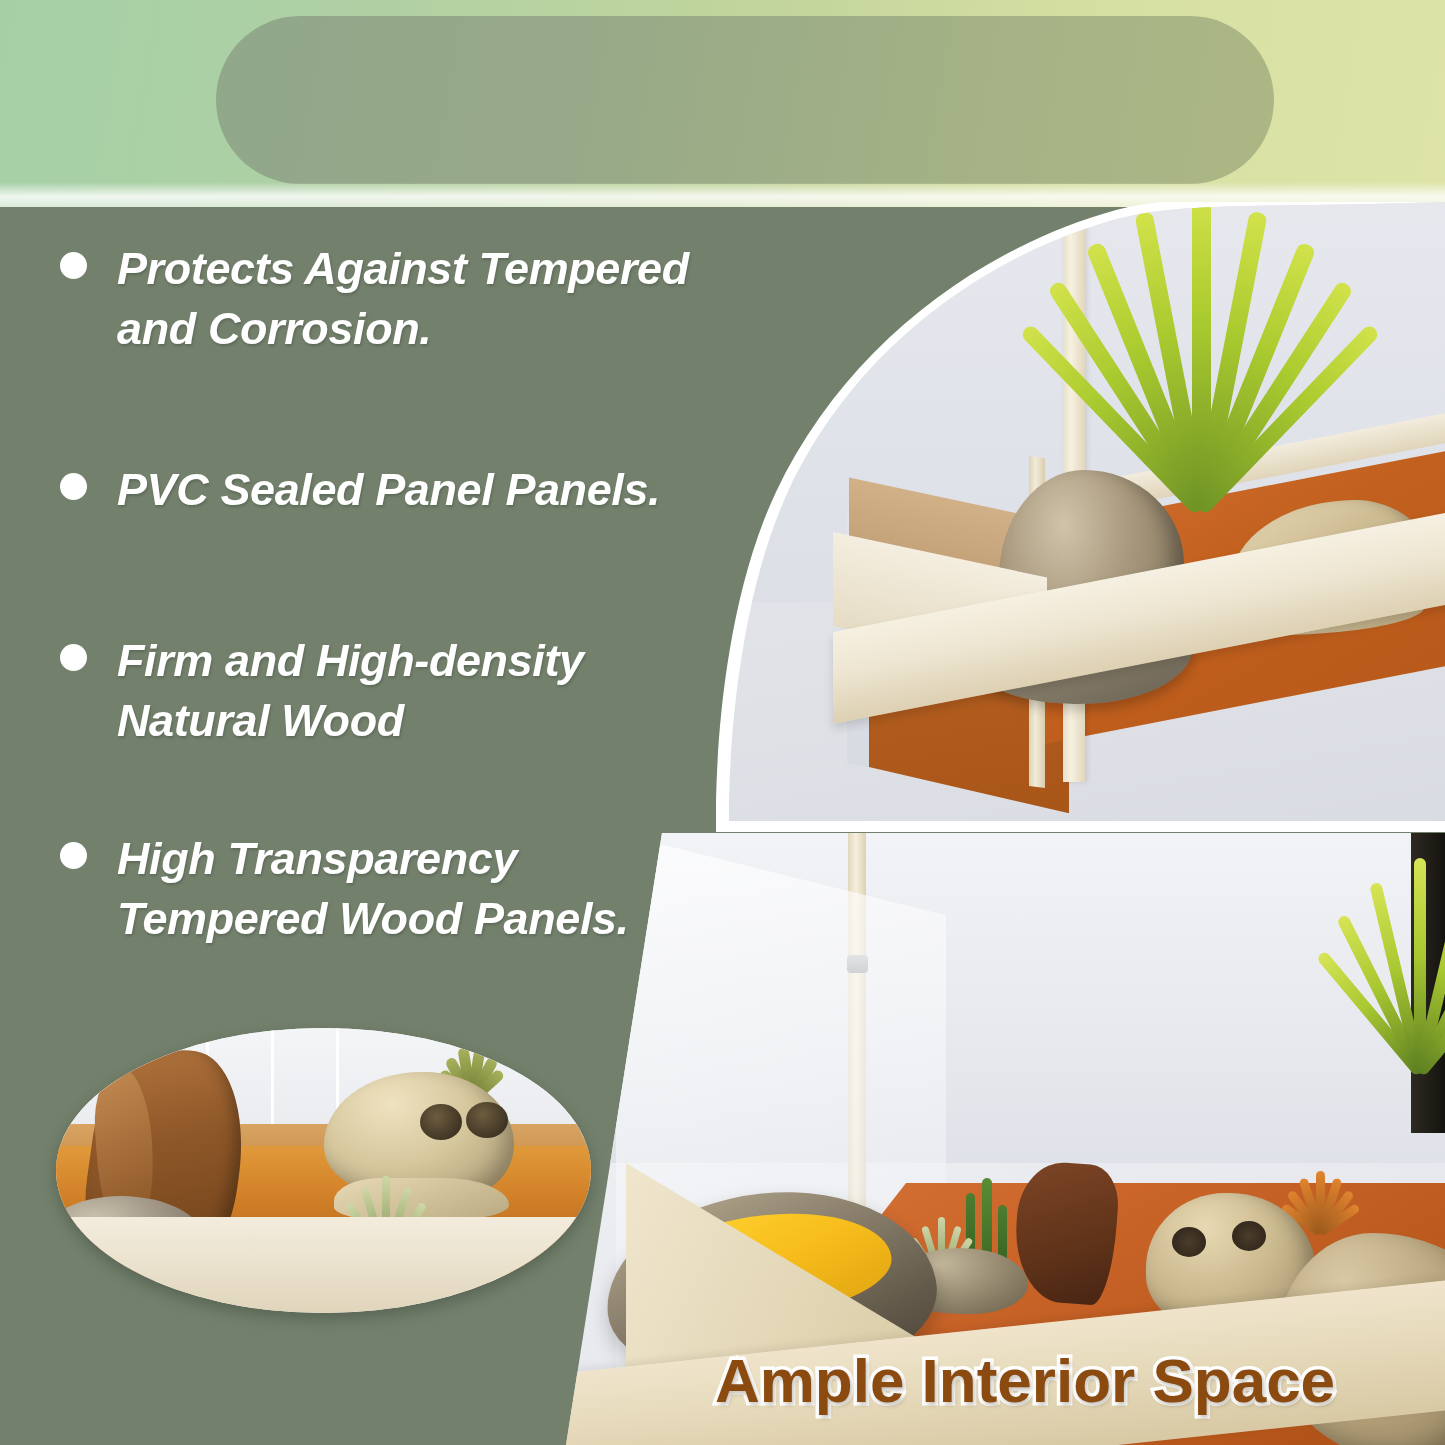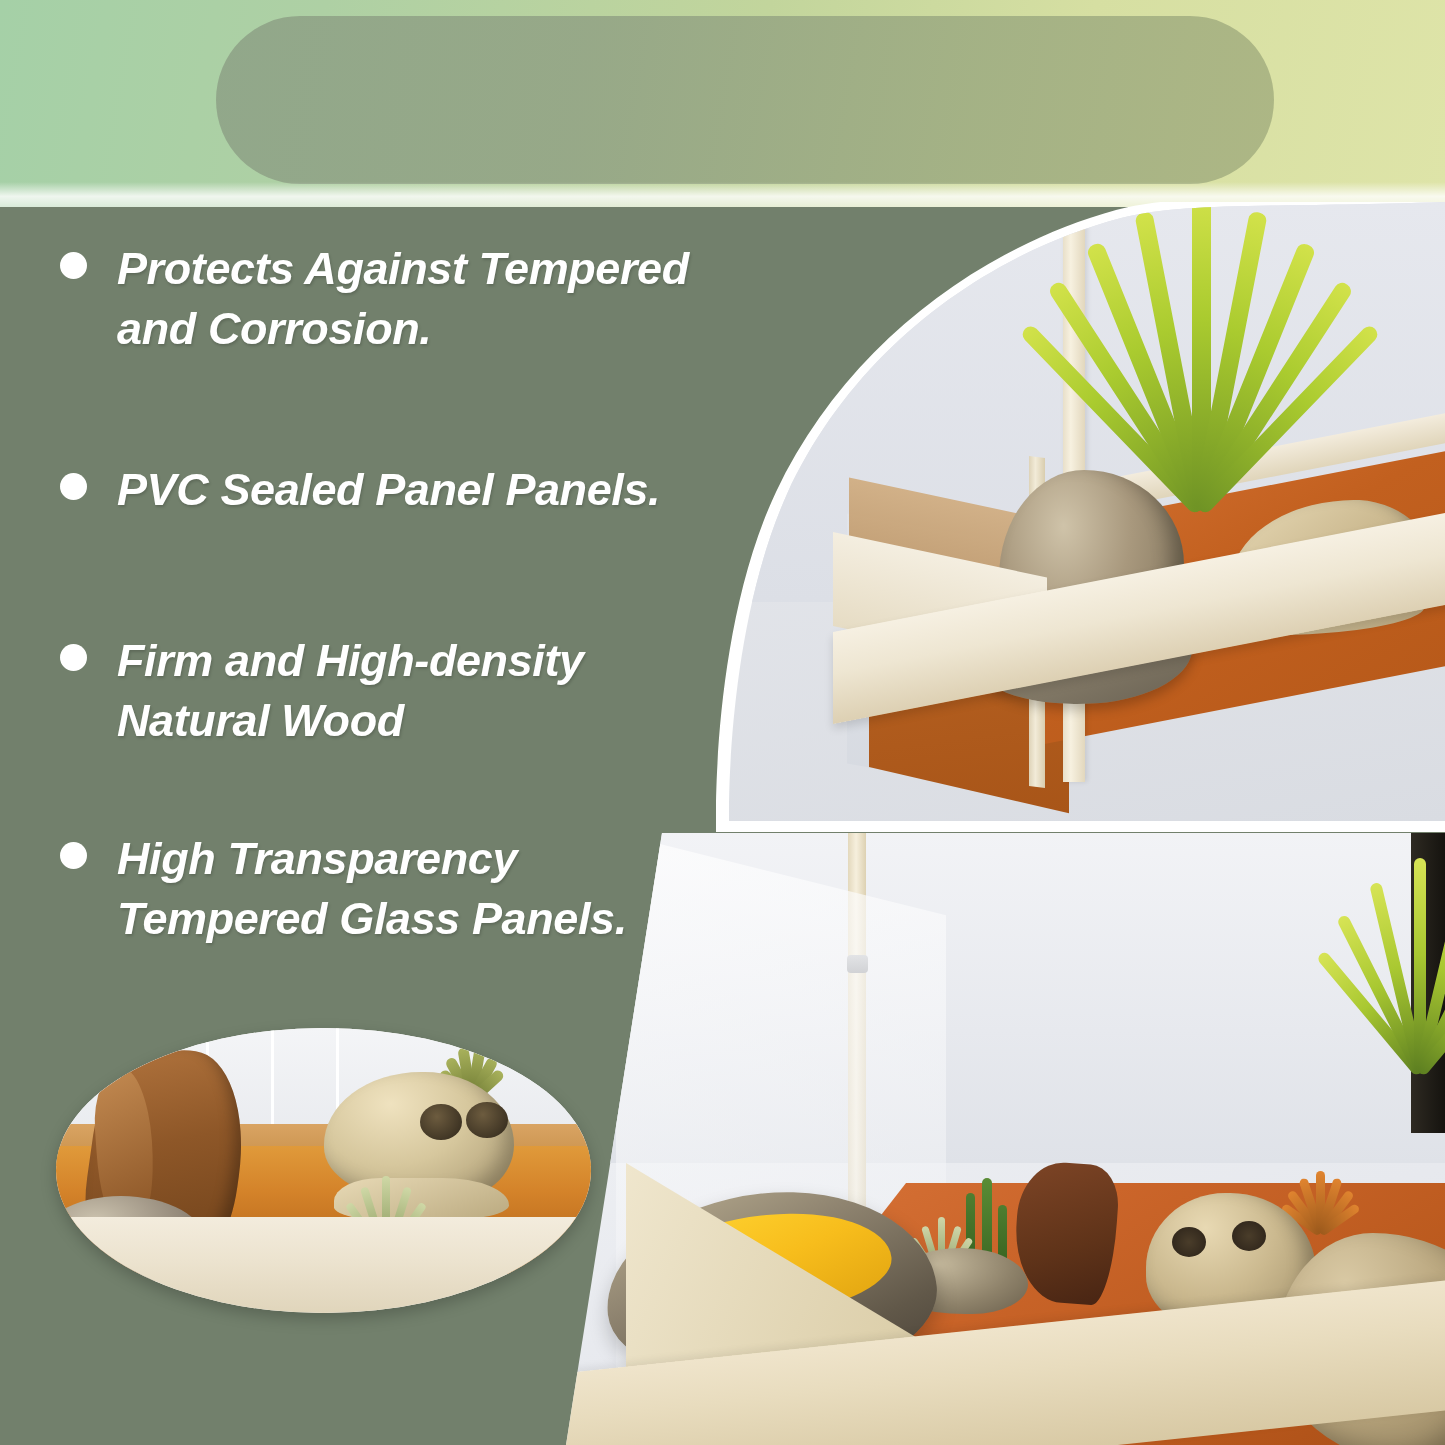--- a/index.html
+++ b/index.html
@@ -398,18 +398,19 @@
     <div class="bullet-row" id="b1">
       <div class="bullet-dot"></div>
       <div class="bullet-text">PVC Sealed Panel Panels.</div>
     </div>
     <div class="bullet-row" id="b2">
       <div class="bullet-dot"></div>
       <div class="bullet-text">Firm and High-density Natural Wood</div>
     </div>
     <div class="bullet-row" id="b3">
       <div class="bullet-dot"></div>
-      <div class="bullet-text">High Transparency Tempered Glass Panels.</div>
+      <div class="bullet-text">High Transparency Tempered Wood Panels.</div>
     </div>
   </div>
 
+  <div class="caption">Ample Interior Space</div>
 
 </div>
 
 </body></html>

